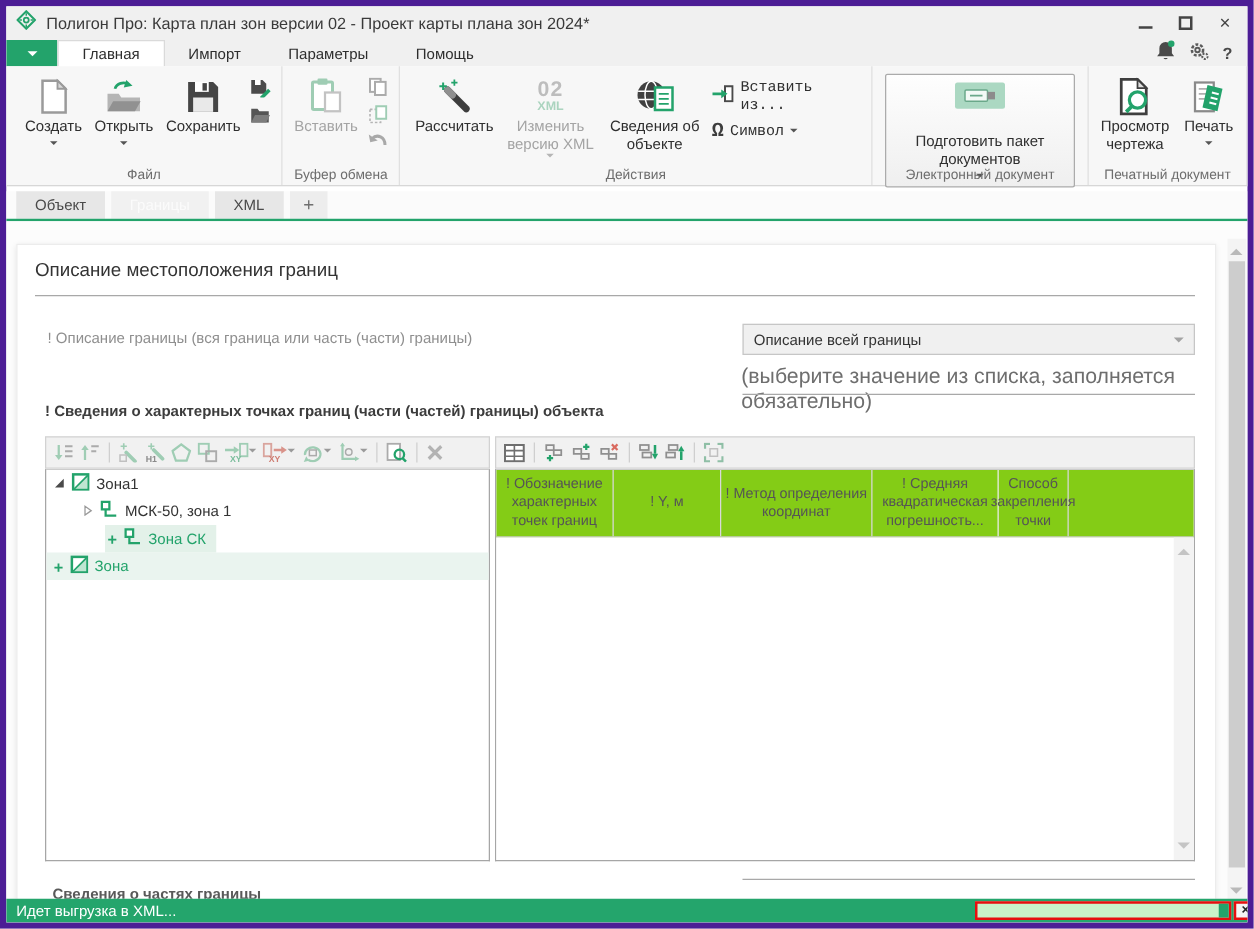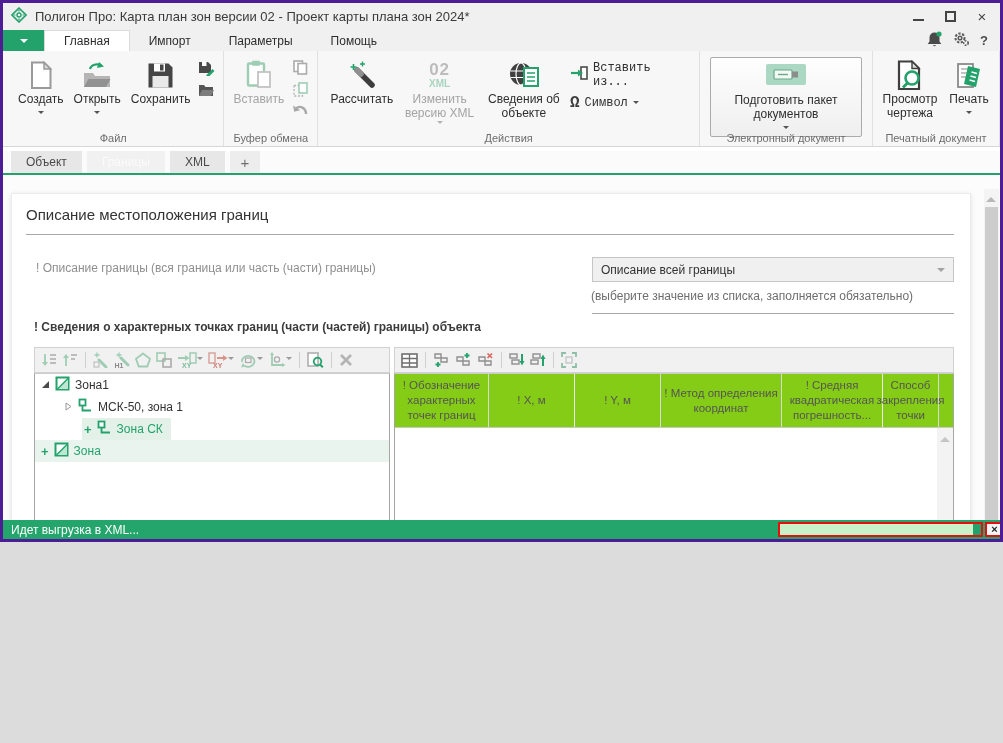--- a/index.html
+++ b/index.html
@@ -1,18 +1,18 @@
 <!DOCTYPE html>
 <html><head>
 <meta charset="utf-8">
 <style>
   * { box-sizing: border-box; margin: 0; padding: 0; }
   html,body { background:#dcdcdc; }
   body { font-family:"Liberation Sans", sans-serif; }
-  #app { position:relative; width:1003px; height:542px; background:#fff; overflow:hidden; border:3px solid #4c1d95; }
+  #app { position:relative; width:1003px; height:743px; background:#fff; overflow:hidden; border:5px solid #4c1d95; }
 
   
   .titlebar { position:absolute; top:0; left:0; right:0; height:27px; background:#f0f0f0; display:flex; align-items:center; padding-left:8px; gap:8px; }
   .title-text { font-size:13px; color:#3a3a3a; white-space:nowrap; }
   .wincontrols { position:absolute; right:2px; top:0; height:27px; display:flex; }
   .winbtn { width:32px; height:27px; display:flex; align-items:center; justify-content:center; color:#444; font-size:15px; cursor:default; }
   .minline { width:11px; border-top:2px solid #444; margin-top:6px; }
   .maxbox { width:11px; height:11px; border:2px solid #444; }
 
   
@@ -33,21 +33,21 @@
   .rgroup-label { position:absolute; bottom:2px; left:0; right:0; text-align:center; font-size:11px; color:#6d6d6d; white-space:nowrap; }
   .rbtn { display:flex; flex-direction:column; align-items:center; padding:4px 5px 0 5px; min-width:52px; cursor:default; }
   .ric { height:36px; display:flex; align-items:center; justify-content:center; }
   .rlabel { font-size:12px; color:#2f2f2f; text-align:center; line-height:1.15; }
   .rbtn.disabled .rlabel { color:#a4a4a4; }
   .minicol { display:flex; flex-direction:column; justify-content:flex-start; gap:5px; padding:6px 3px 0 1px; }
   .minibtn { width:20px; height:17px; display:flex; align-items:center; justify-content:center; }
   .rowcol { display:flex; flex-direction:column; gap:6px; padding:8px 4px 0 4px; }
   .rowbtn { display:flex; align-items:center; gap:5px; font-size:12px; color:#2f2f2f;font-family:Liberation Mono, monospace; }
   .pkgbtn { margin:4px 6px 0 6px; border:1px solid #ababab; background:linear-gradient(#fefefe,#efefef); border-radius:2px; padding:3px 8px 4px 8px; display:flex; flex-direction:column; align-items:center; width:152px; }
-  .pkgbtn .rlabel { margin-top:2px; }
+  .pkgbtn .rlabel { margin-top:12px; }
   .ic02 { display:flex; flex-direction:column; align-items:center; line-height:1; }
   .ic02 .l02 { font-size:17px; font-weight:bold; color:#bdbdbd; letter-spacing:1px; }
   .ic02 .lxml { font-size:10px; font-weight:bold; color:#abd4bf; margin-top:1px; }
   .omega { font-size:16px; font-weight:bold; color:#3d3d3d; line-height:1; }
 
   
   .tabstrip { position:absolute; top:148px; left:0; right:0; height:22px; display:flex; gap:5px; padding-left:8px; background:#fbfbfb; }
   .dtab { padding:0 15px; display:flex; align-items:center; font-size:12px; cursor:default; }
   .dtab.t-obj,.dtab.t-xml { background:#e7e7e7; color:#4a4a4a; }
   .dtab.t-active { background:#f1f1f1; color:#fbfbfb; }
@@ -58,21 +58,21 @@
   .content { position:absolute; top:172px; left:0; right:0; bottom:19px; background:#fcfcfc; overflow:hidden; }
   .card { position:absolute; left:8px; top:18px; width:960px; height:545px; background:#fff; border:1px solid #ececec; box-shadow:0 1px 5px rgba(0,0,0,.10); }
   .sec-title { position:absolute; left:14px; top:12px; font-size:15px; color:#333; }
   .hrule { position:absolute; border-top:1px solid #a8a8a8; }
   .hr1 { left:14px; right:16px; top:40px; }
   .hr2 { left:580px; width:362px; top:119px; }
   .hr3 { left:580px; width:362px; top:507px; }
   .lbl-desc { position:absolute; left:24px; top:67px; font-size:12px; color:#8f8f8f; }
   .selectbox { position:absolute; left:580px; top:63px; width:362px; height:25px; background:#f0f0f0; border:1px solid #c6c6c6; display:flex; align-items:center; padding:2px 8px; font-size:12px; color:#333; }
   .selectbox .chev { margin-left:auto; width:0; height:0; border:4px solid transparent; border-top-color:#a3a3a3; margin-top:4px; }
-  .hint { position:absolute; left:579px; top:95px; font-size:12px; color:#6e6e6e; }
+  .hint { position:absolute; left:579px; top:95px; font-size:17px; color:#6e6e6e; }
   .lbl-points { position:absolute; left:22px; top:126px; font-weight:bold; font-size:12px; color:#3c3c3c; }
   .lbl-parts { position:absolute; left:28px; top:512px; font-weight:bold; font-size:12px; color:#595959; }
 
   
   .panel { position:absolute; top:153px; height:340px; }
   .panel-left { left:22px; width:356px; }
   .panel-right { left:382px; width:560px; }
   .ptoolbar { height:26px; background:#f1f1f1; border:1px solid #d2d2d2; display:flex; align-items:center; gap:3px; padding:0 5px; }
   .tbtn { display:flex; align-items:center; justify-content:center; height:20px; padding:0 1px; }
   .tsep { width:1px; height:16px; background:#cfcfcf; margin:0 3px; }
@@ -556,21 +556,20 @@
           <span class="tbtn">
               <svg width="16" height="16" viewBox="0 0 16 16">
                 <path d="M1 5 V1 h4 M11 1 h4 v4 M15 11 v4 h-4 M5 15 H1 v-4" fill="none" stroke="#8fbfa6" stroke-width="1.8"></path>
                 <rect x="5" y="5" width="6" height="6" fill="none" stroke="#c0c0c0" stroke-width="1.2"></rect>
               </svg>
             </span>
         </div>
         <div class="pbody">
           <div class="thead">
             <div class="th" style="width:94px;">! Обозначение характерных точек границ</div>
-            <div class="th" style="width:86px; border-right-color:#ececec;">! X, м</div>
             <div class="th" style="width:86px;">! Y, м</div>
             <div class="th" style="width:121px;">! Метод определения координат</div>
             <div class="th" style="width:101px; border-right-color:#ececec;">! Средняя квадратическая погрешность...</div>
             <div class="th" style="width:56px;">Способ закрепления точки</div>
             <div class="th" style="flex:1; border-right:none;"></div>
           </div>
           <div class="tbody"></div>
           <div class="scrollstrip">
             <span class="arrow-up"></span>
             <span class="arrow-dn"></span>

